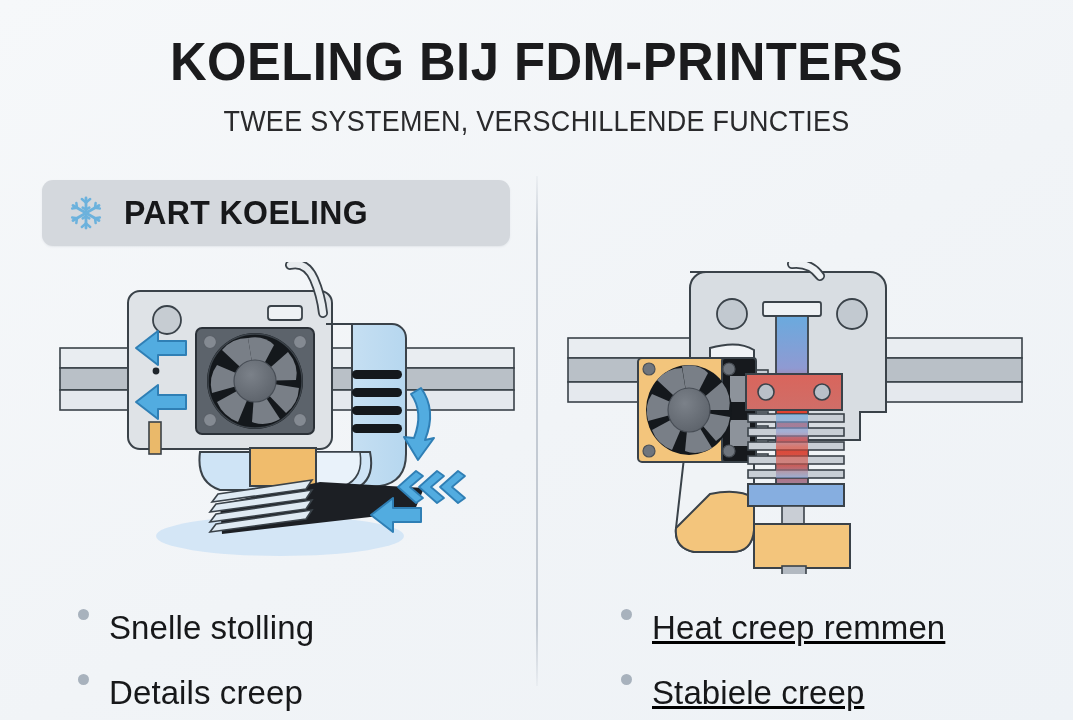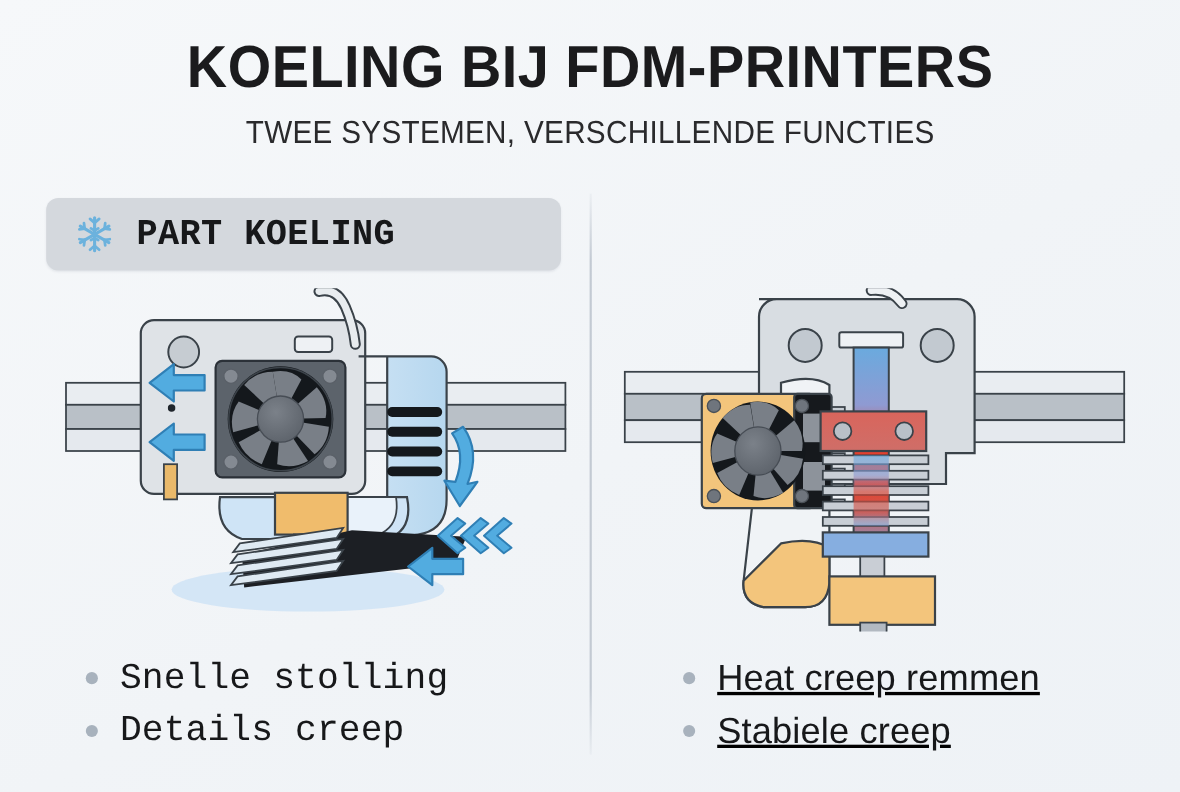--- a/index.html
+++ b/index.html
@@ -56,21 +56,21 @@
     position: absolute;
     left: 536px;
     top: 176px;
     width: 2px;
     height: 510px;
     background: linear-gradient(180deg, rgba(198,205,214,0.15) 0%, #c3cad3 12%, #c3cad3 88%, rgba(198,205,214,0.15) 100%);
   }
 
   
   .panel { position: absolute; top: 0; height: 720px; }
-  .panel-left  { left: 0;   width: 437px; font-family: Liberation Mono, monospace; }
+  .panel-left  { left: 0;   width: 437px; }
   .panel-right { left: 537px; width: 536px; }
 
   .pill {
     position: absolute;
     top: 180px;
     height: 66px;
     border-radius: 11px;
     background: #d4d8dd;
     display: flex;
     align-items: center;
@@ -112,22 +112,22 @@
 
   
   .bullets {
     position: absolute;
     top: 592px;
   }
   .bullets-left  { left: 78px; }
   .bullets-right { left: 608px; }
   .bullet {
     display: flex;
-    align-items: center;
     height: 48px;
+    margin-top: 17px;
   }
   .bullet-dot {
     width: 11px;
     height: 11px;
     border-radius: 50%;
     background: #a8b2bd;
     flex: 0 0 auto;
   }
   .bullet-text {
     margin-left: 20px;

